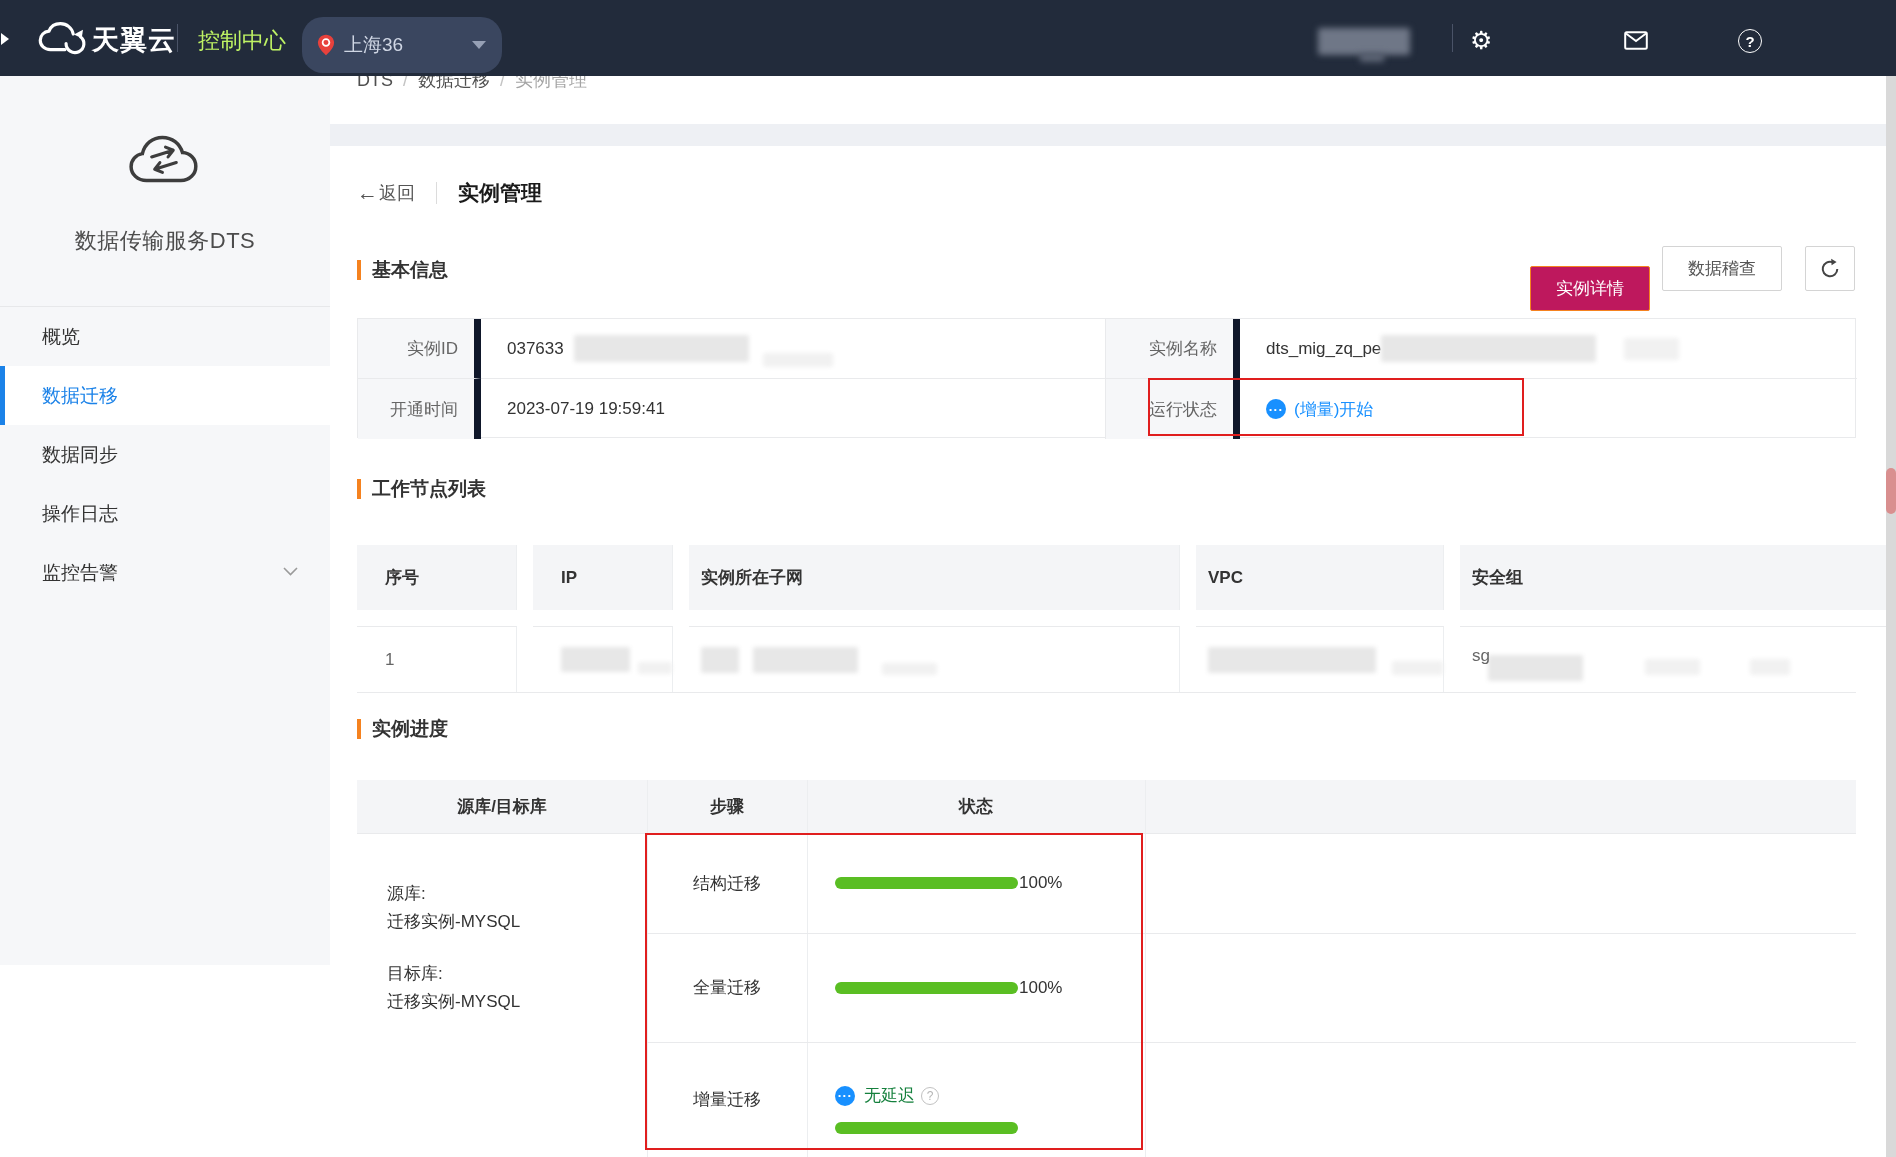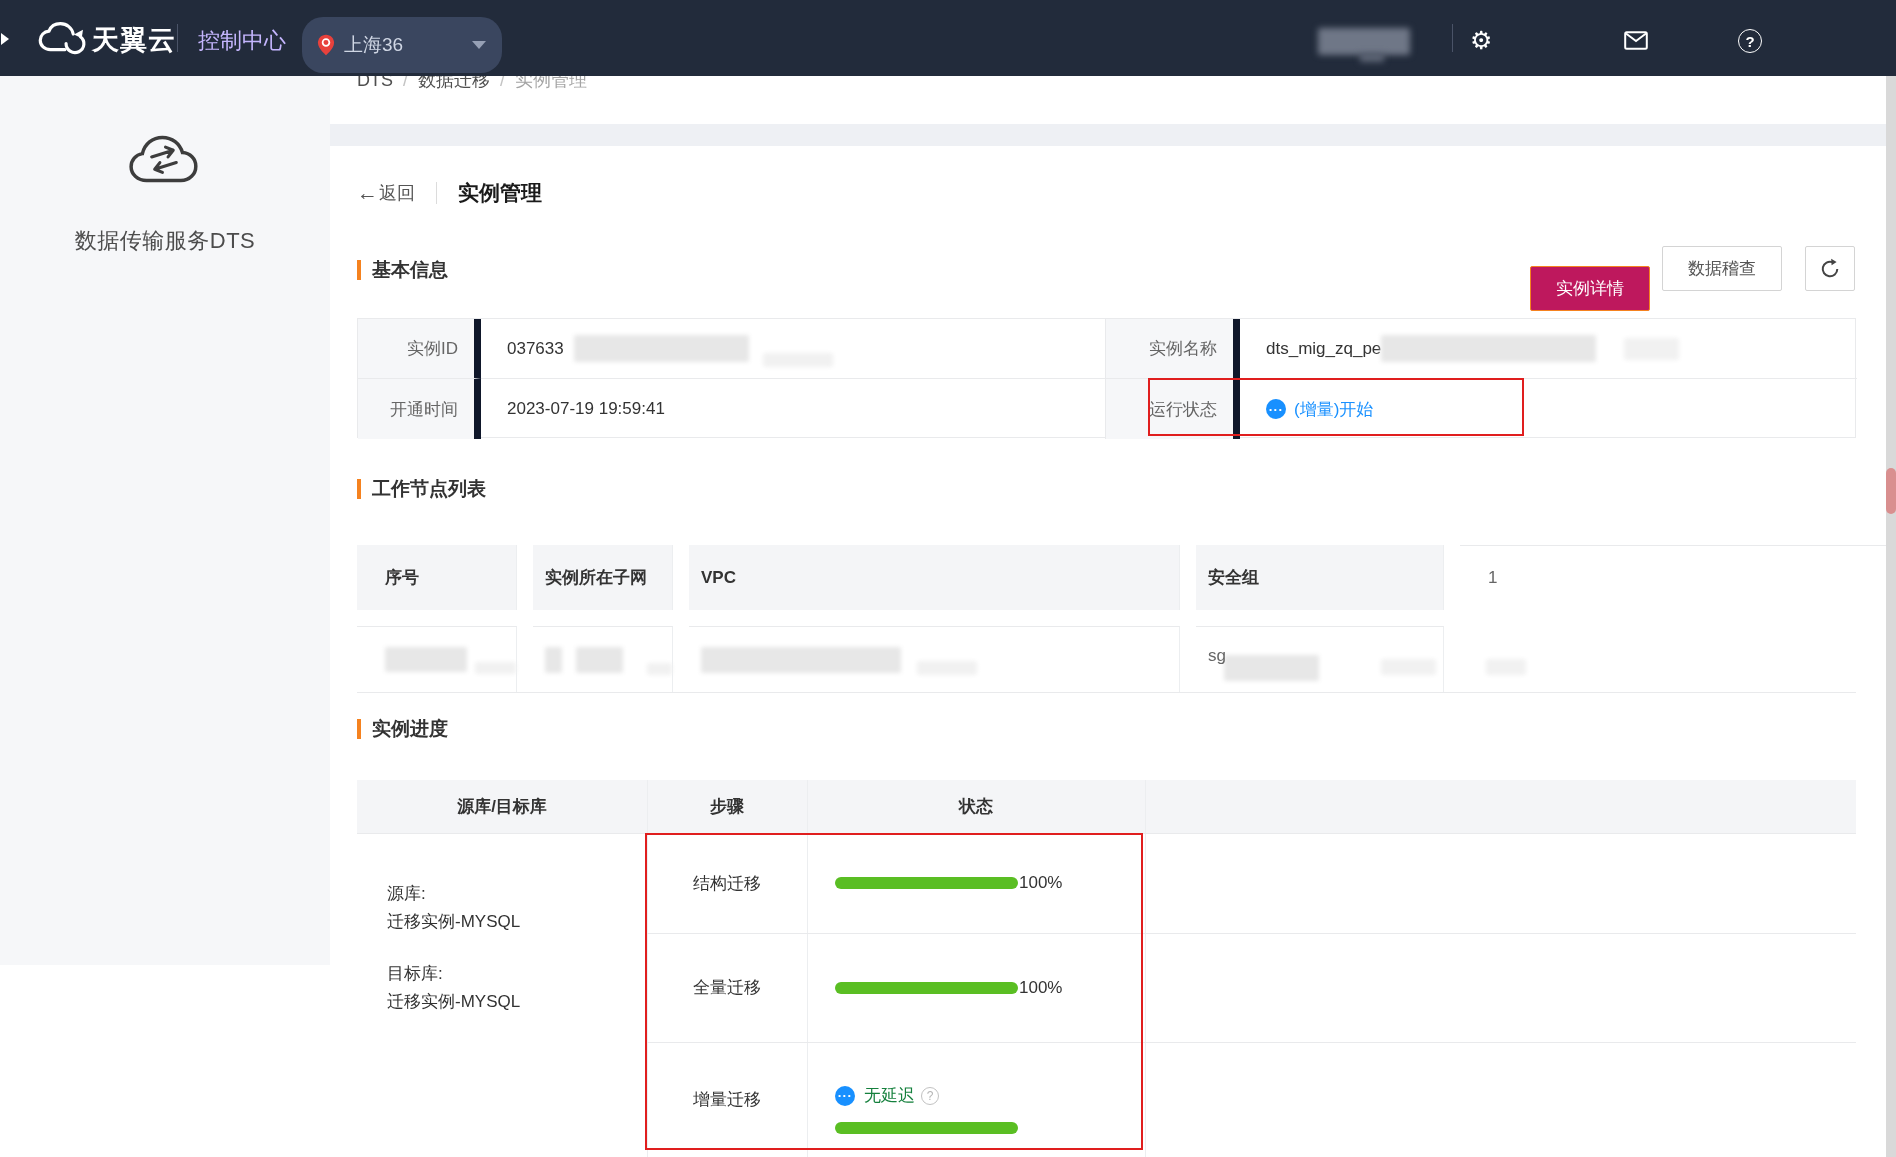--- a/index.html
+++ b/index.html
@@ -8,21 +8,21 @@
     position:relative; overflow:hidden; background:#fff;
     font-family:"Liberation Sans","DejaVu Sans",sans-serif; color:#333;
   }
   
   .topbar { position:absolute; left:0; top:0; width:1896px; height:76px; background:#222b3b; z-index:10; }
   .collapse-arrow { position:absolute; left:1px; top:33px; width:0; height:0;
     border-top:6px solid transparent; border-bottom:6px solid transparent; border-left:8px solid #fff; }
   .brand-logo { position:absolute; left:37px; top:21px; }
   .brand-name { position:absolute; left:92px; top:22px; font-size:27px; font-weight:bold; color:#fff; letter-spacing:1px; }
   .tb-divider { position:absolute; width:1px; height:28px; background:#4a5367; top:24px; }
-  .console-label { position:absolute; left:198px; top:26px; font-size:22px; color:#c4b5fd; cursor:pointer; }
+  .console-label { position:absolute; left:198px; top:26px; font-size:22px; color:#bef264; cursor:pointer; }
   .region-pill { position:absolute; left:302px; top:17px; width:200px; height:56px; border-radius:21px;
     background:#3a465f; display:flex; align-items:center; cursor:pointer; }
   .region-pin { margin-left:15px; }
   .region-name { margin-left:9px; font-size:19px; color:#cfd6e4; flex:1; }
   .region-caret { margin-right:16px; width:0; height:0; border-left:7px solid transparent;
     border-right:7px solid transparent; border-top:8px solid #96a0b5; }
   .tb-user-blur { position:absolute; left:1318px; top:28px; width:92px; height:27px; background:#6f7避787; background:#6f7787; filter:blur(3px); border-radius:2px; }
   .tb-user-blur2 { position:absolute; left:1360px; top:53px; width:24px; height:9px; background:#5d6activity575; background:#5d6575; filter:blur(3px); }
   .tb-icon { position:absolute; top:28px; color:#fff; cursor:pointer; }
   .gear { left:1470px; font-size:25px; line-height:25px; }
@@ -150,20 +150,40 @@
 
 <div class="sidebar">
   <div class="dts-logo">
     <svg width="76" height="56" viewBox="0 0 74 54" fill="none">
       <path d="M19 47 C10.5 47 4 41 4 33.5 C4 27 8.5 21.8 15 20.8 C17 11.5 25 5 34.5 5 C44 5 51.5 11.2 54 19.8 C61.5 20.3 67 25.8 67 33 C67 40.8 61 47 52.5 47 Z" stroke="#3d3d3d" stroke-width="3.4"></path>
       <path d="M24 24 L45 17.5 M45 17.5 L37.5 14.5 M45 17.5 L40 24" stroke="#3d3d3d" stroke-width="3" stroke-linecap="round"></path>
       <path d="M48 29.5 L27 36 M27 36 L34.5 39 M27 36 L32 29.5" stroke="#3d3d3d" stroke-width="3" stroke-linecap="round"></path>
     </svg>
   </div>
   <div class="product-title">数据传输服务DTS</div>
+  <div class="menu">
+    <div class="menu-item">
+      <span>概览</span>
+    </div>
+    <div class="menu-item active">
+      <span>数据迁移</span>
+    </div>
+    <div class="menu-item">
+      <span>数据同步</span>
+    </div>
+    <div class="menu-item">
+      <span>操作日志</span>
+    </div>
+    <div class="menu-item">
+      <span>监控告警</span>
+      <svg class="menu-chevron" width="15" height="9" viewBox="0 0 15 9">
+        <path d="M1 1 L7.5 7.5 L14 1" stroke="#9a9a9a" stroke-width="1.6" fill="none"></path>
+      </svg>
+    </div>
+  </div>
 </div>
 
 <div class="main">
 
   <div class="breadcrumb">
     <span class="bc-link">DTS</span><span class="bc-sep">/</span><span class="bc-link">数据迁移</span><span class="bc-sep">/</span><span class="bc-current">实例管理</span>
   </div>
   <div class="gray-band"></div>
 
   <div class="back-row">
@@ -212,20 +232,21 @@
     </div>
   </div>
   <div class="annotation anno-status"></div>
 
   <div class="section-header sh-nodes">
     <span class="section-marker"></span>
     <span class="section-title">工作节点列表</span>
   </div>
   <div class="node-table">
     <div class="node-head pad-lg">序号</div>
+    <div class="node-head pad-lg">IP</div>
     <div class="node-head">实例所在子网</div>
     <div class="node-head">VPC</div>
     <div class="node-head">安全组</div>
     <div class="node-body pad-lg">1</div>
     <div class="node-body pad-lg">
       <span class="blur" style="width:100px;height:25px"></span>
       <span class="blur-light" style="width:50px;height:12px;margin-left:8px;margin-top:16px"></span>
     </div>
     <div class="node-body">
       <span class="blur" style="width:38px;height:26px"></span>

